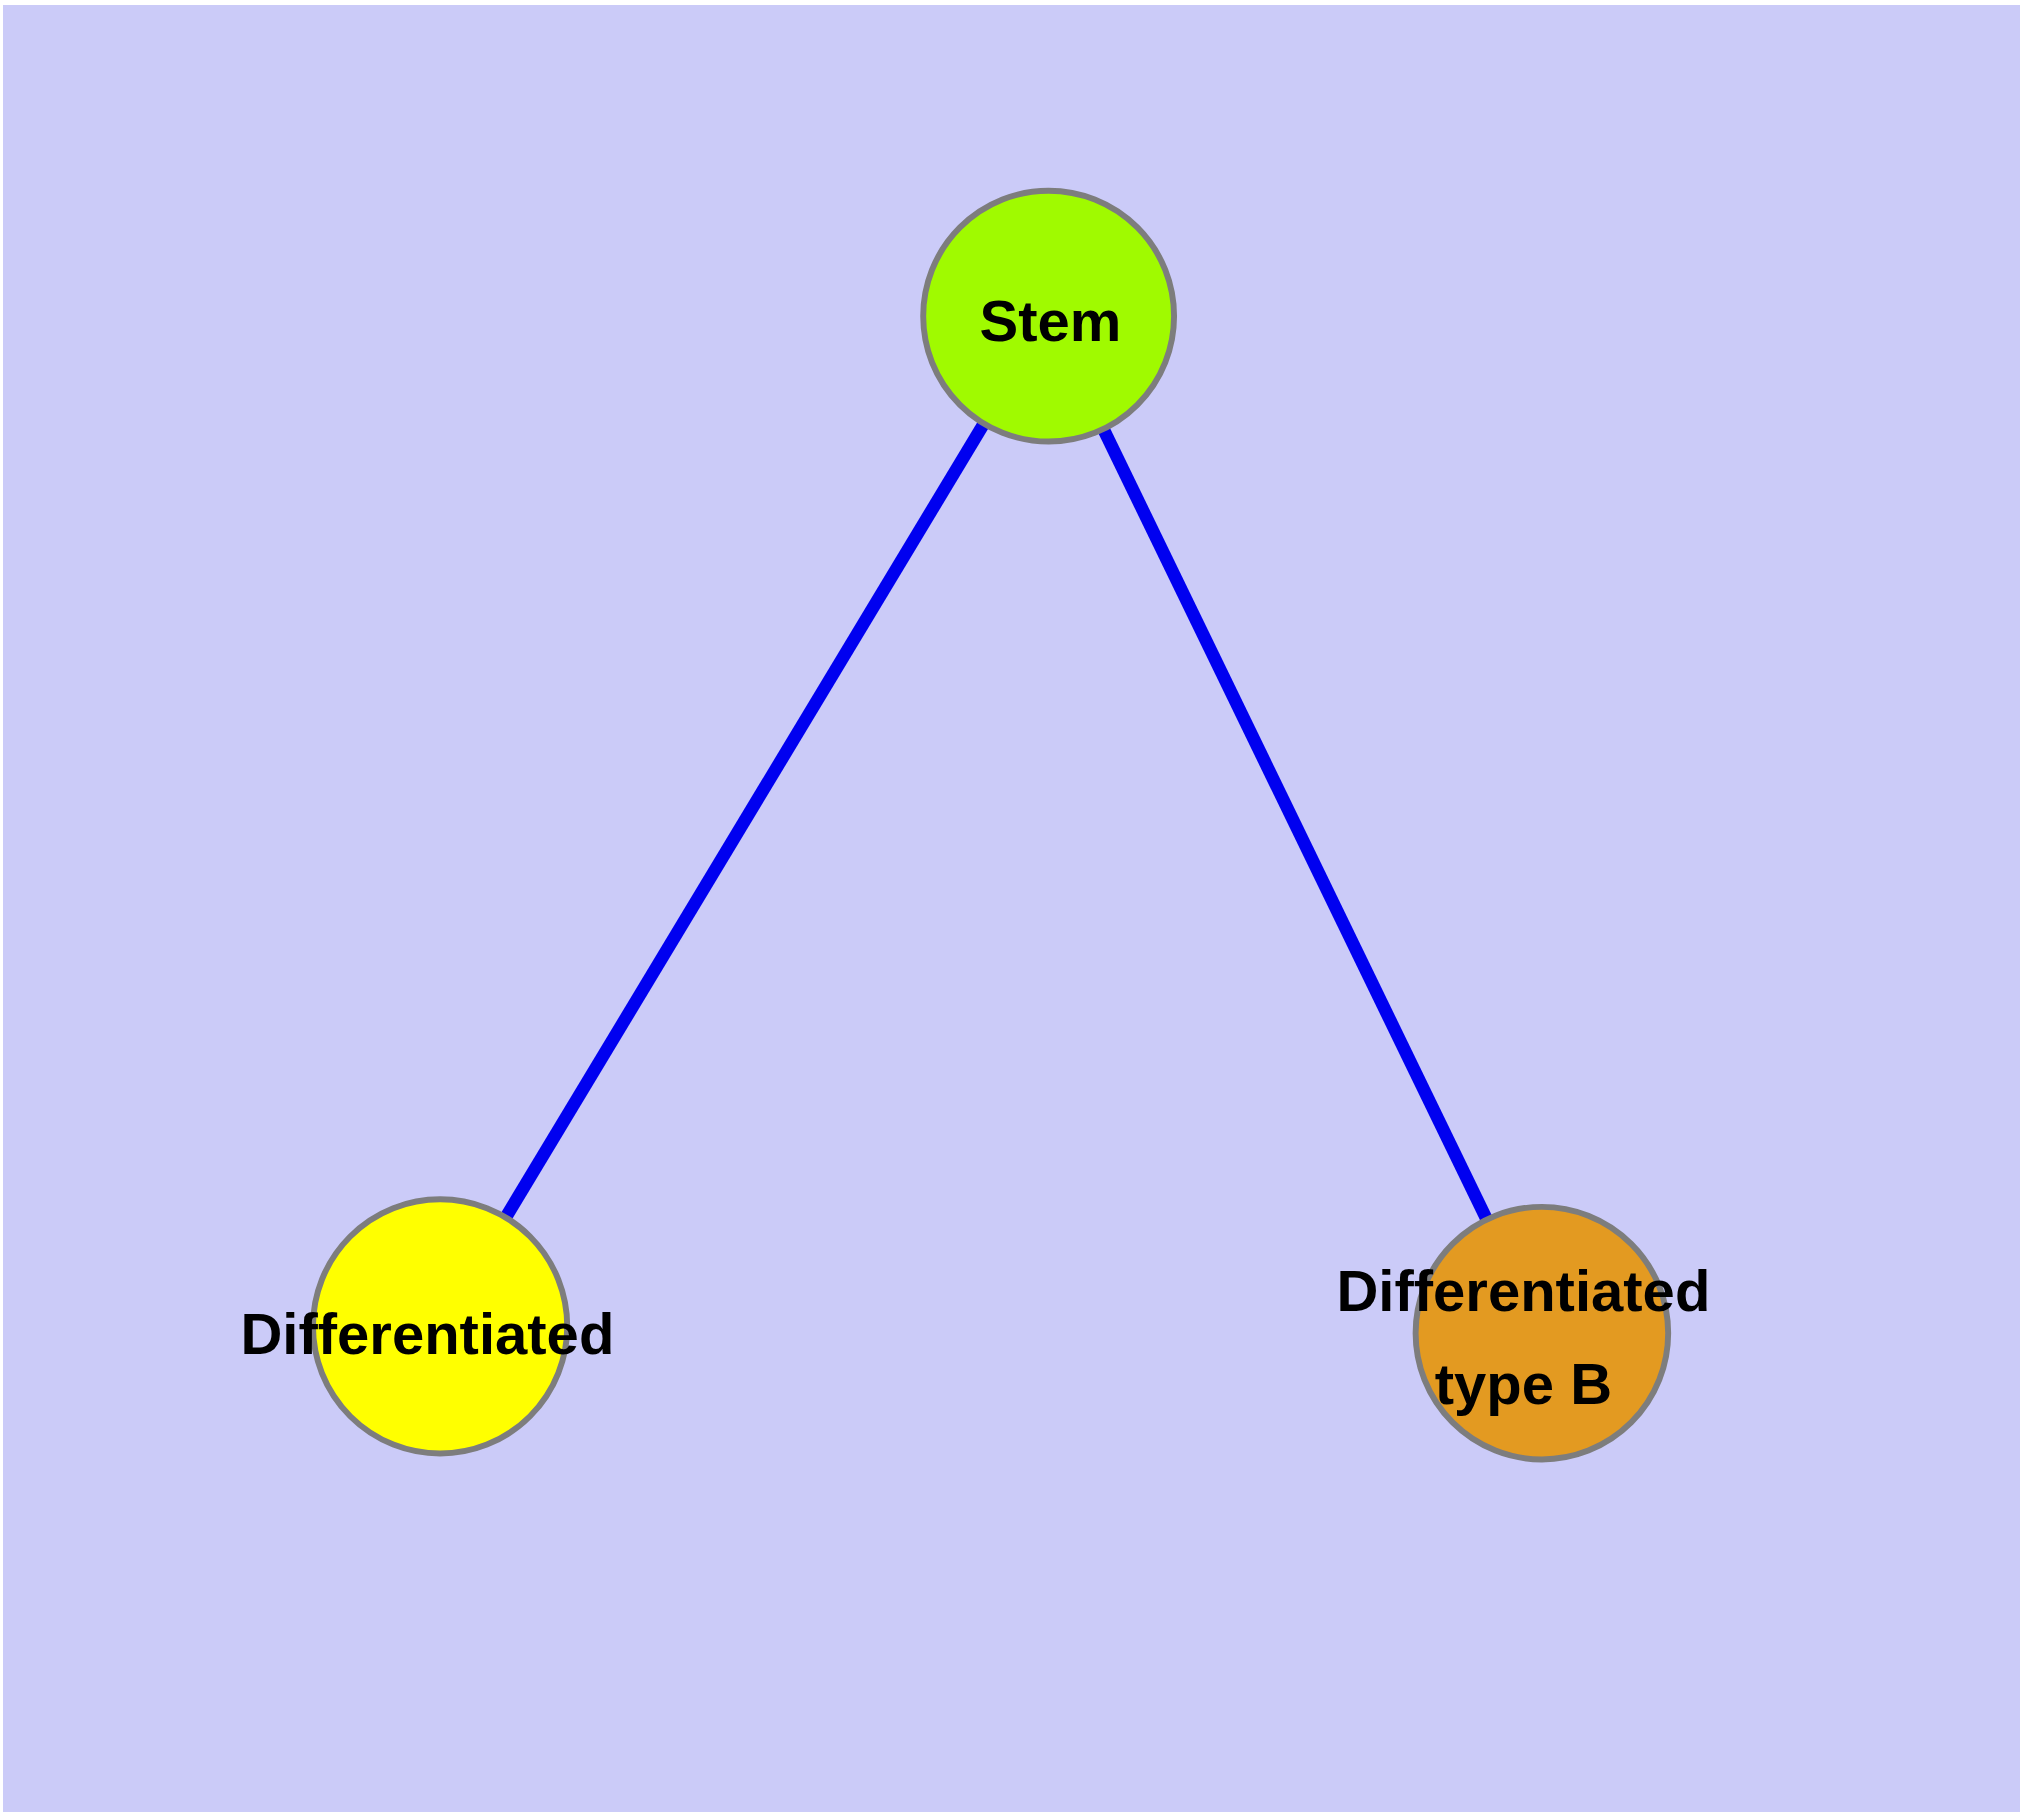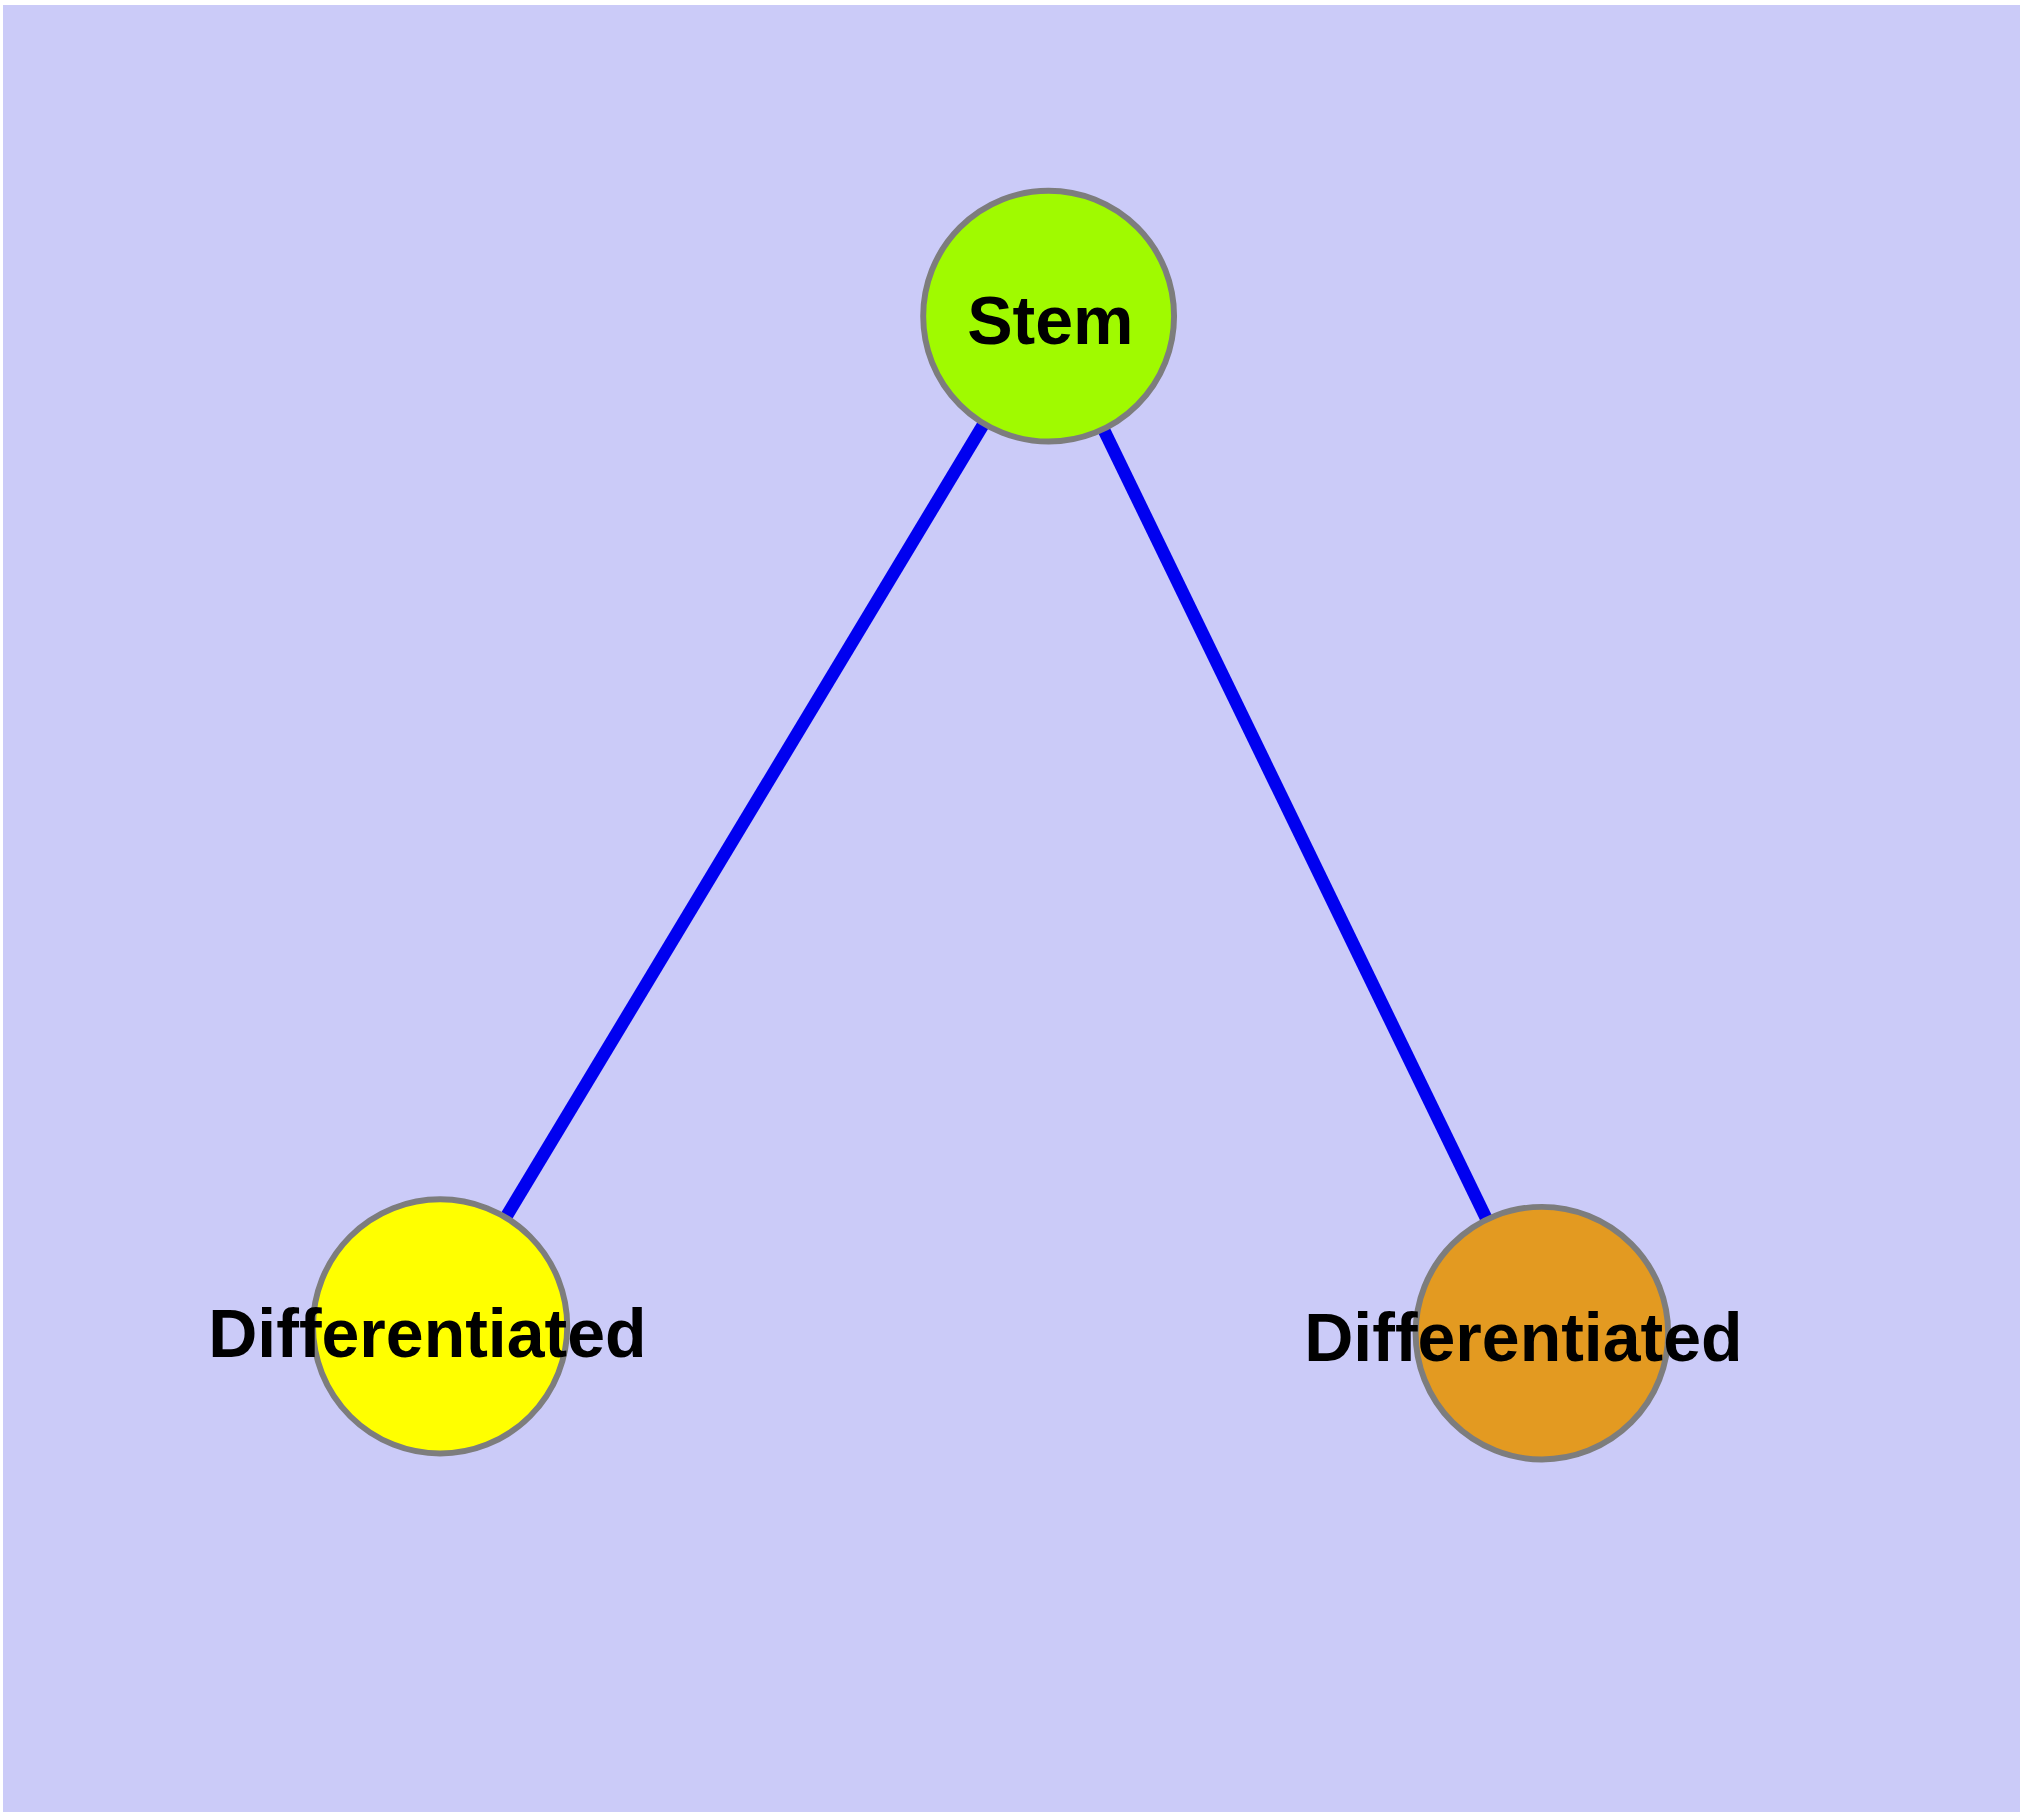--- a/index.html
+++ b/index.html
@@ -24,21 +24,21 @@
     left: -3.4px;  
     top: -5.1px;
     width: 2021px;
     height: 1812px;
   }
   .node-label {
     position: absolute;
     transform: translate(-50%, -50%);
     color: #000000;
     font-weight: bold;
-    font-size: 68px;
+    font-size: 58px;
     line-height: 93px;
     text-align: center;
     white-space: nowrap;
     letter-spacing: 0;
   }
   .node-label span { display: block; }
   #label-stem   { left: 1047px; top: 315px; }
   #label-type-a { left: 424px;  top: 1328px; }
   #label-type-b { left: 1520px; top: 1332px; }
 </style>
@@ -59,15 +59,16 @@
   <div class="node-label" id="label-stem">
     <span>Stem</span>
   </div>
 
   <div class="node-label" id="label-type-a">
     <span>Differentiated</span>
   </div>
 
   <div class="node-label" id="label-type-b">
     <span>Differentiated</span>
+    <span>type B</span>
   </div>
 </div>
 
 
 </body></html>

